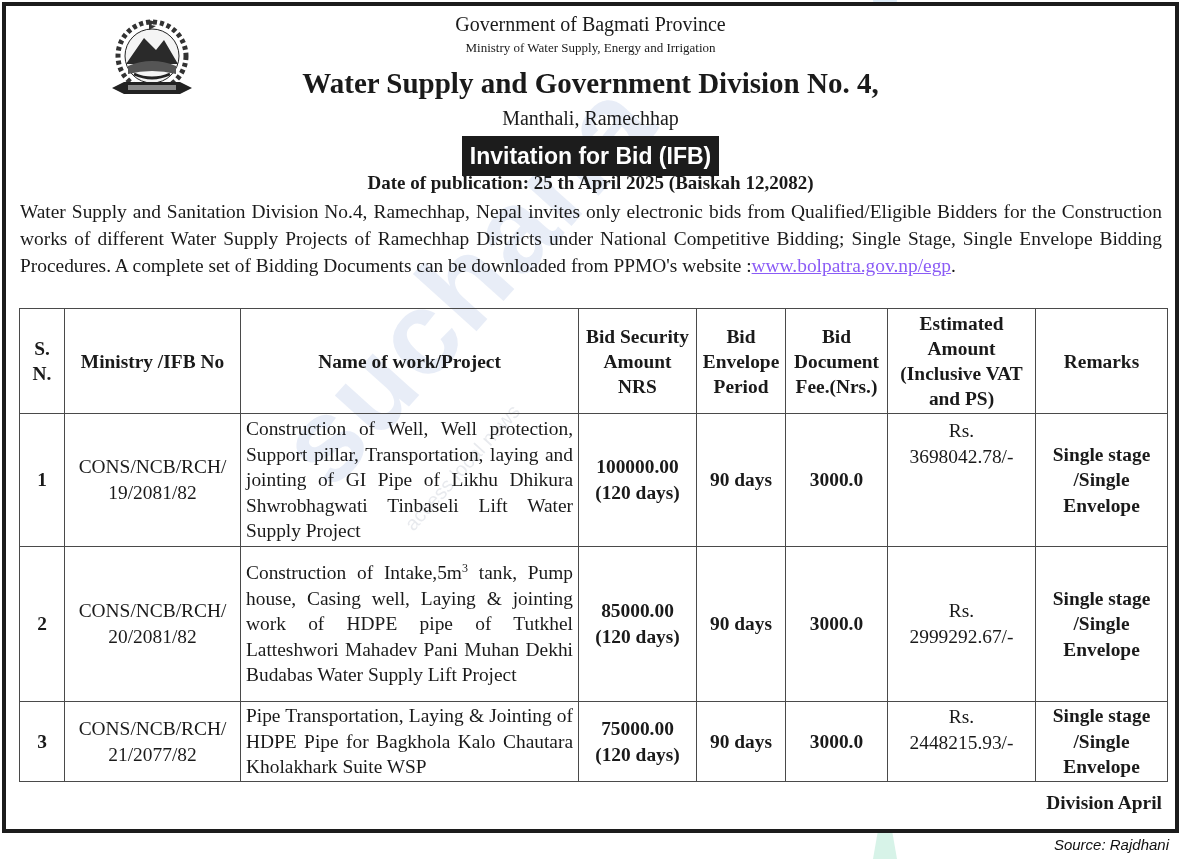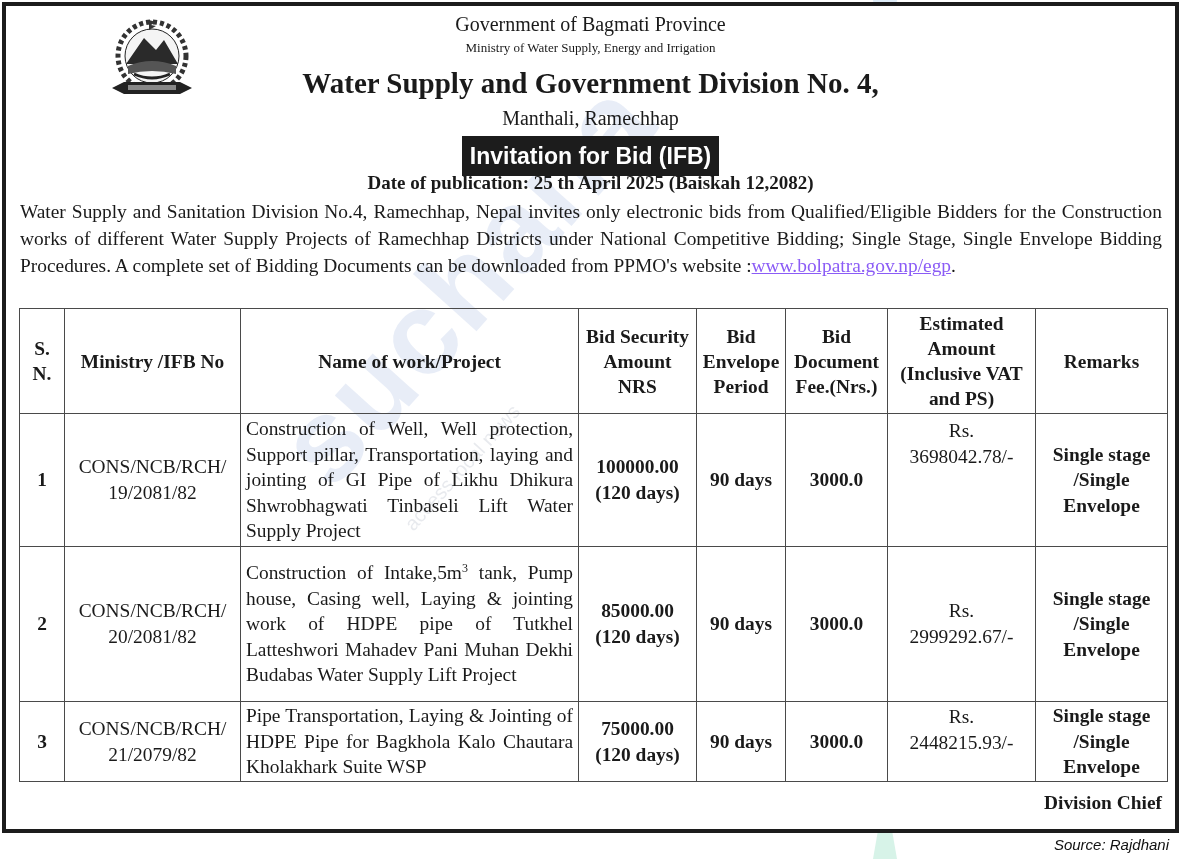--- a/index.html
+++ b/index.html
@@ -133,25 +133,25 @@
       <td class="center"><span>CONS/NCB/RCH/</span><br><span>20/2081/82</span></td>
       <td class="work"><span>Construction of Intake,5m</span><sup style="font-size:12px; line-height:0;">3</sup><span> tank, Pump house, Casing well, Laying &amp; jointing work of  HDPE pipe of Tutkhel Latteshwori Mahadev Pani Muhan Dekhi Budabas Water Supply Lift Project</span></td>
       <td class="center bold"><span>85000.00</span><br><span>(120 days)</span></td>
       <td class="center bold">90 days</td>
       <td class="center bold">3000.0</td>
       <td class="center"><span>Rs.</span><br><span>2999292.67/-</span></td>
       <td class="center bold"><span>Single stage</span><br><span>/Single</span><br><span>Envelope</span></td>
     </tr>
     <tr class="row3">
       <td class="center bold">3</td>
-      <td class="center"><span>CONS/NCB/RCH/</span><br><span>21/2079/82</span></td>
+      <td class="center"><span>CONS/NCB/RCH/</span><br><span>21/2077/82</span></td>
       <td class="work">Pipe Transportation, Laying &amp; Jointing of HDPE Pipe for Bagkhola Kalo Chautara Kholakhark Suite WSP</td>
       <td class="center bold"><span>75000.00</span><br><span>(120 days)</span></td>
       <td class="center bold">90 days</td>
       <td class="center bold">3000.0</td>
       <td class="center" style="vertical-align:top; padding-top:2px;"><span>Rs.</span><br><span>2448215.93/-</span></td>
       <td class="center bold"><span>Single stage</span><br><span>/Single</span><br><span>Envelope</span></td>
     </tr>
   </tbody>
 </table>
 
-<div class="signature">Division Chief</div>
+<div class="signature">Division April</div>
 <div class="source">Source: Rajdhani</div>
 
 </body></html>

